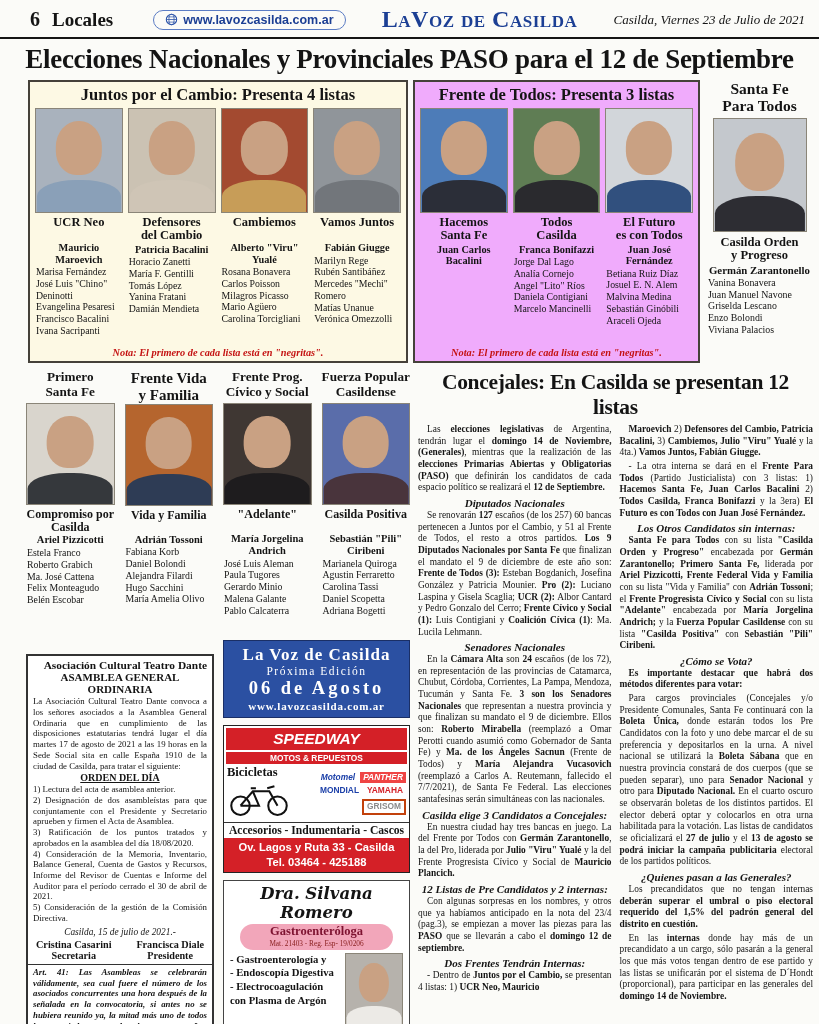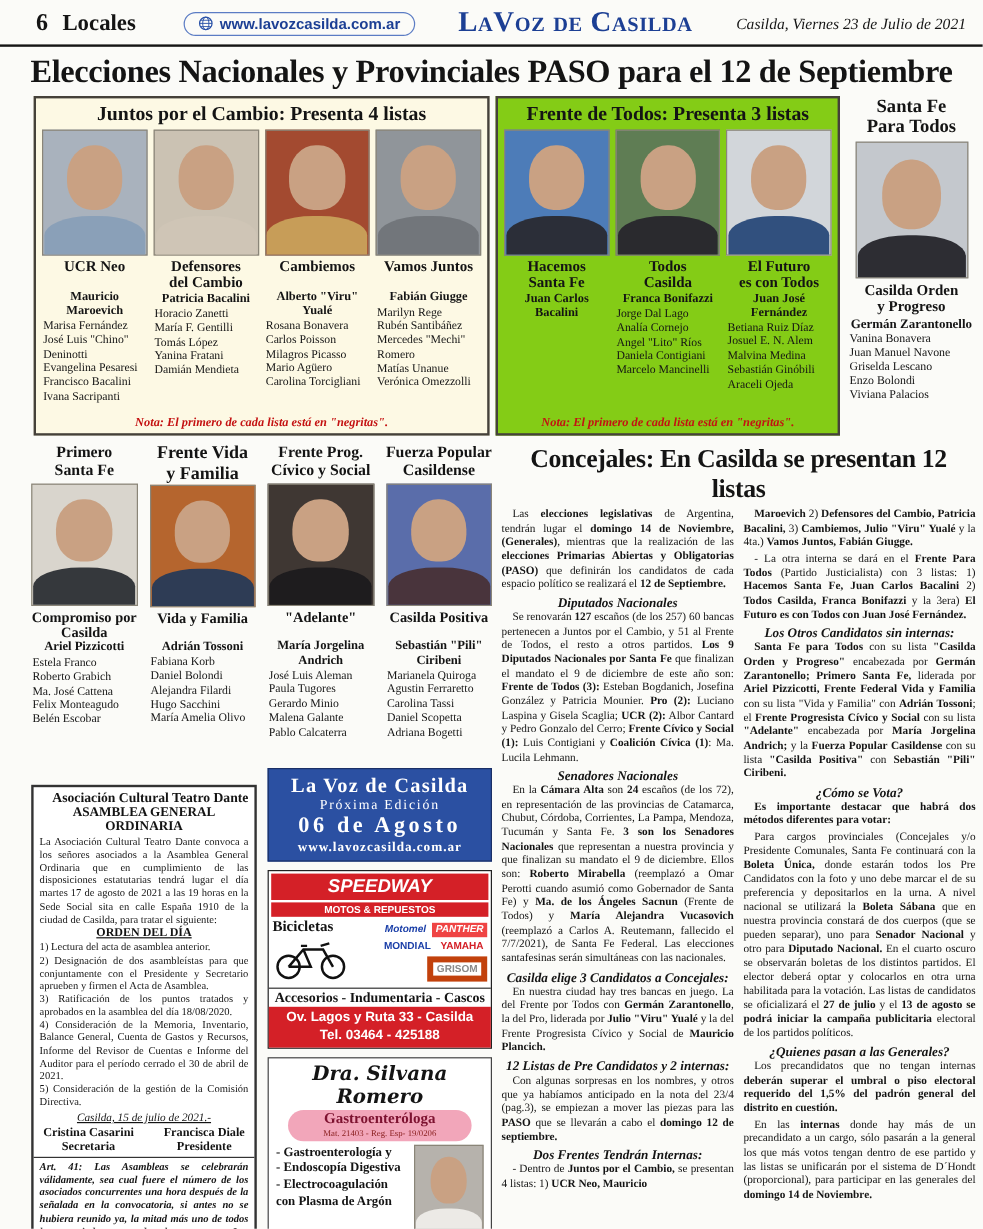--- a/index.html
+++ b/index.html
@@ -59,21 +59,21 @@
   .ap{font-size:9.4px;line-height:1.24;text-align:justify;text-indent:9px;margin:0 0 2px;}
   .ah{font-size:11px;font-weight:bold;font-style:italic;text-align:center;margin:3px 0 1px;}
 
   
   .adsrow{display:flex;gap:9px;margin-top:4px;align-items:flex-start;}
   .teatro{flex:0 0 188px;box-sizing:border-box;border:2px solid #333;padding:3px 5px 4px;margin-top:34px;background:#fff;}
   .teatro h3{font-size:11.4px;text-align:right;margin:0;font-weight:bold;}
   .teatro h4{font-size:11px;text-align:center;margin:0 0 1px;font-weight:bold;}
   .tintro,.titem{font-size:8.8px;line-height:1.22;text-align:justify;margin:0;}
   .orden-title{font-weight:bold;text-decoration:underline;text-align:center;font-size:10px;margin:1px 0;}
-  .tdate{font-style:italic;text-align:center;font-size:9.4px;margin:3px 0 2px;text-decoration:underline;}
+  .tdate{font-style:italic;text-align:center;font-size:9.4px;margin:3px 0 2px;}
   .sigs{display:flex;justify-content:space-between;text-align:center;font-size:10.2px;font-weight:bold;padding:0 3px;}
   .art41{font-style:italic;font-weight:bold;font-size:8.8px;line-height:1.24;text-align:justify;border-top:1.5px solid #333;margin:3px -5px 0;padding:2px 5px 0;}
 
   .midstack{flex:1;min-width:0;display:flex;flex-direction:column;gap:7px;}
   .vozad{background:var(--voz-blue,#2b50a2);border:1px solid #1a2f66;color:#fff;text-align:center;padding:4px 2px 5px;margin-top:20px;}
   .v1{font-size:17px;font-weight:bold;letter-spacing:1px;}
   .v2{font-size:11.5px;letter-spacing:1.5px;}
   .v3{font-size:18.5px;font-weight:bold;letter-spacing:3px;margin:1px 0;}
   .v4{font-size:11px;font-weight:bold;letter-spacing:.8px;}
 
@@ -87,21 +87,21 @@
   .sw-guerrero{background:var(--guerrero-orange,#ef7f1a);border-radius:50%;width:74px;height:34px;margin:2px auto 0;color:#fff;display:flex;flex-direction:column;align-items:center;justify-content:center;font-style:italic;font-weight:bold;font-size:9px;line-height:1;}
   .sw-guerrero small{font-size:4.6px;letter-spacing:.3px;}
   .sw-mid{display:flex;align-items:center;padding:1px 3px;gap:2px;}
   .sw-bici-label{font-family:"Liberation Serif",serif;font-weight:bold;font-size:12.5px;}
   .sw-brands{flex:1;display:flex;flex-wrap:wrap;gap:2px;justify-content:flex-end;align-items:center;text-align:center;}
   .brand{font-weight:bold;font-size:8.4px;padding:0 3px;font-style:italic;line-height:1.4;}
   .b0{color:#1b3fa8;}
   .b1{background:#ef4444;color:#fff;}
   .b2{color:#1b3fa8;font-style:normal;}
   .b3{color:#d42027;font-style:normal;}
-  .b4{color:#8a8a8a;border:5px solid #c2410c;font-style:normal;}
+  .b4{color:#8a8a8a;border:2px solid #c2410c;font-style:normal;}
   .sw-items{font-family:"Liberation Serif",serif;font-weight:bold;font-size:11.6px;text-align:center;border-top:1px solid #333;padding:1px 0;}
   .sw-foot{background:var(--sw-red,#d42027);color:#fff;text-align:center;font-weight:bold;font-size:11.2px;line-height:1.3;padding:2px 0 3px;}
 
   .romero{border:1.5px solid #444;padding:3px 6px 5px;background:#fff;}
   .r-name{font-style:italic;font-weight:bold;font-size:16.5px;text-align:center;font-family:"DejaVu Serif",serif;}
   .r-badge{background:var(--badge-pink,#f2a6ba);border-radius:14px;text-align:center;color:#7d1230;padding:1px 0 2px;margin:2px 10px;}
   .r-spec{font-weight:bold;font-size:12.5px;line-height:1.05;}
   .r-reg{font-size:7.3px;color:#8a2020;}
   .r-body{display:flex;gap:5px;margin-top:3px;}
   .r-services{flex:1;min-width:0;font-weight:bold;font-size:10.7px;line-height:1.3;}
@@ -180,21 +180,21 @@
               <div class="mem">Marilyn Rege</div>
               <div class="mem">Rubén Santibáñez</div>
               <div class="mem">Mercedes "Mechi" Romero</div>
               <div class="mem">Matías Unanue</div>
               <div class="mem">Verónica Omezzolli</div>
             </div>
           </div>
         </div>
       <div class="note">Nota: El primero de cada lista está en "negritas".</div>
     </section>
-    <section class="pbox" id="box-fdt" style="background: #84cc16;">
+    <section class="pbox" id="box-fdt" style="background: #f0abfc;">
       <h3>Frente de Todos: Presenta 3 listas</h3>
       <div class="pcols" id="fdt-cols">
           <div class="pcol">
             <div class="photo" style="--pbg: #4d7cb8; --pshirt: #2b2e38;"></div>
             <div class="pname">Hacemos
 Santa Fe</div>
             <div class="pleader">Juan Carlos Bacalini</div>
           </div>
           <div class="pcol">
             <div class="photo" style="--pbg: #5f7d54; --pshirt: #2a2a2e;"></div>

